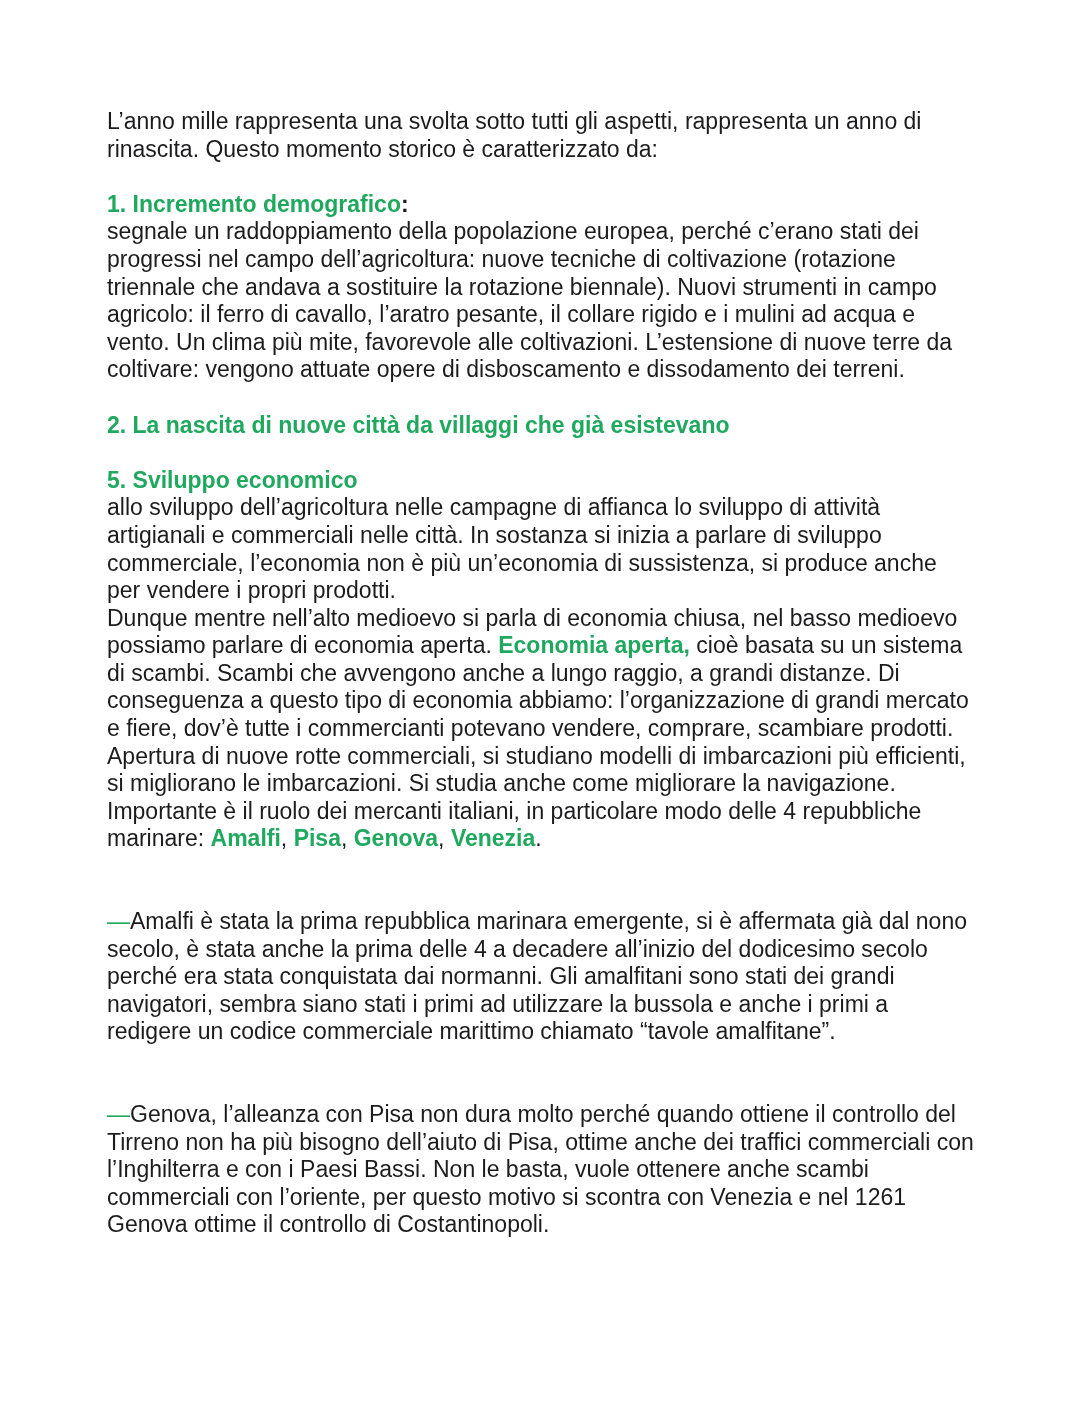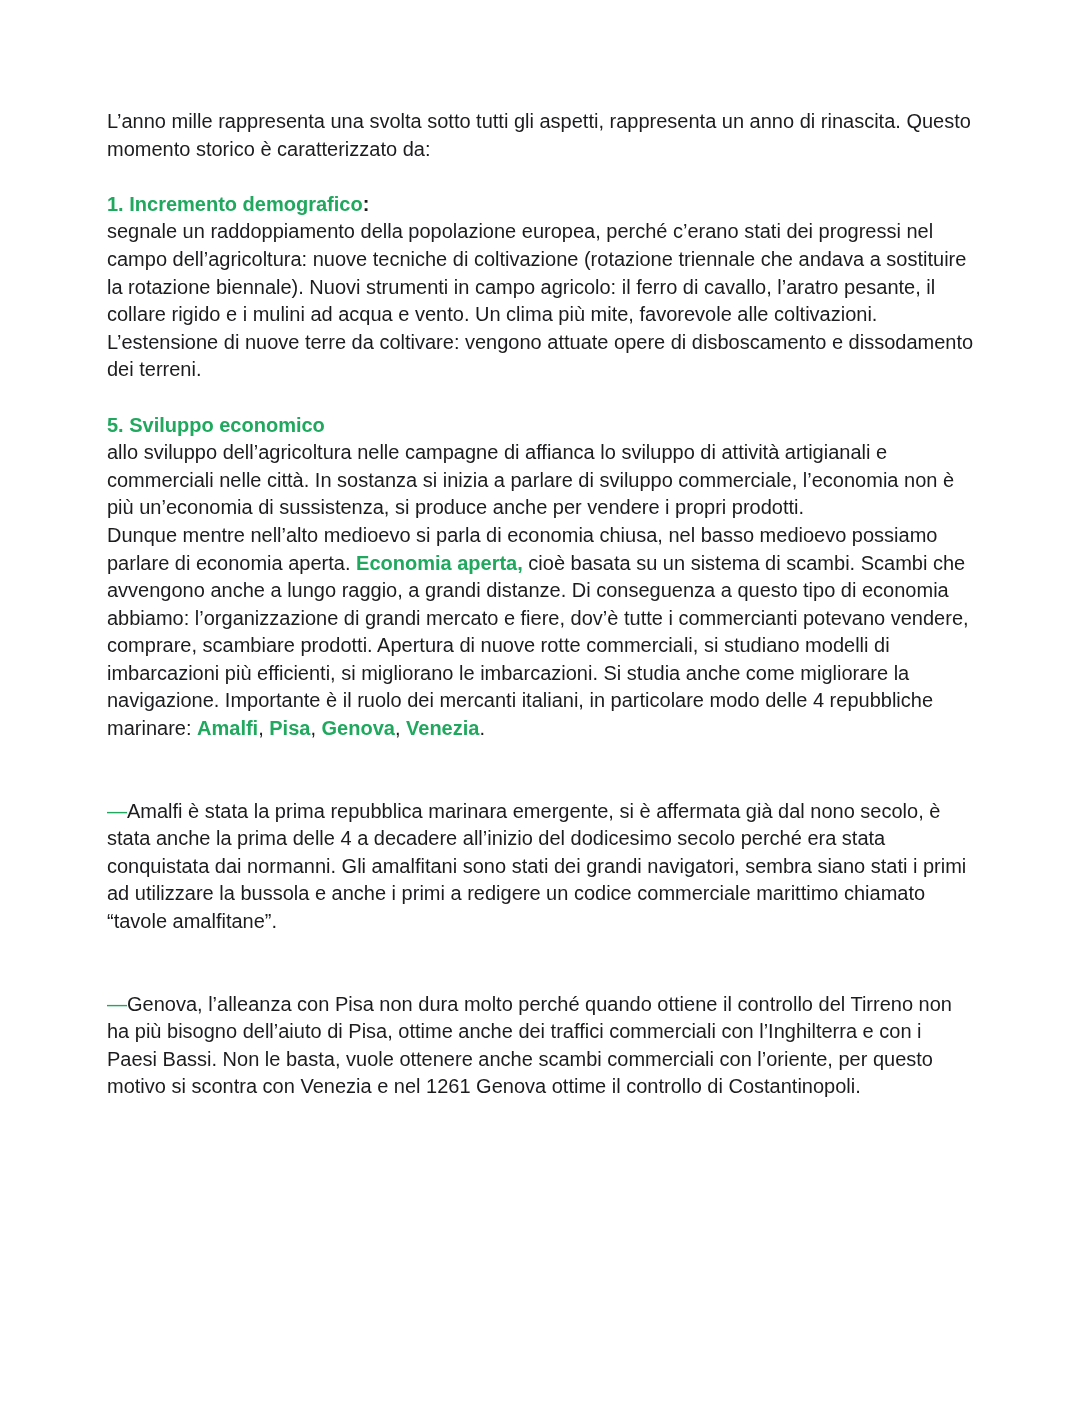--- a/index.html
+++ b/index.html
@@ -8,21 +8,21 @@
     background: #ffffff;
   }
   .page {
     position: relative;
     width: 1080px;
     height: 1412px;
     background: #ffffff;
     box-sizing: border-box;
     padding: 108px 106px 0 107px;
     font-family: "Liberation Sans", sans-serif;
-    font-size: 20px;
+    font-size: 23px;
     line-height: 27.6px;
     color: var(--text-color, #1c1c1e);
     overflow: hidden;
   }
   .content p {
     margin: 0;
     white-space: pre-wrap;
     word-wrap: break-word;
   }
   .gap-1 { margin-top: 27.6px !important; }
@@ -33,19 +33,20 @@
   .seg-green-bold { color: var(--accent-green, #1fa85e); font-weight: bold; }
 </style>
 </head>
 <body style="background: rgb(255, 255, 255);">
 
 <div class="page">
   <div class="content">
       <p><span class="seg-text">L’anno mille rappresenta una svolta sotto tutti gli aspetti, rappresenta un anno di rinascita. Questo momento storico è caratterizzato da:</span></p>
       <p class="gap-1"><span class="seg-green-bold">1. Incremento demografico</span><span class="seg-bold">:</span></p>
       <p><span class="seg-text">segnale un raddoppiamento della popolazione europea, perché c’erano stati dei progressi nel campo dell’agricoltura: nuove tecniche di coltivazione (rotazione triennale che andava a sostituire la rotazione biennale). Nuovi strumenti in campo agricolo: il ferro di cavallo, l’aratro pesante, il collare rigido e i mulini ad acqua e vento. Un clima più mite, favorevole alle coltivazioni. L’estensione di nuove terre da coltivare: vengono attuate opere di disboscamento e dissodamento dei terreni.</span></p>
+      <p class="gap-1"><span class="seg-green-bold">2. La nascita di nuove città da villaggi che già esistevano</span></p>
       <p class="gap-1"><span class="seg-green-bold">5. Sviluppo economico</span></p>
       <p><span class="seg-text">allo sviluppo dell’agricoltura nelle campagne di affianca lo sviluppo di attività artigianali e commerciali nelle città. In sostanza si inizia a parlare di sviluppo commerciale, l’economia non è più un’economia di sussistenza, si produce anche per vendere i propri prodotti.</span></p>
       <p><span class="seg-text">Dunque mentre nell’alto medioevo si parla di economia chiusa, nel basso medioevo possiamo parlare di economia aperta. </span><span class="seg-green-bold">Economia aperta,</span><span class="seg-text"> cioè basata su un sistema di scambi. Scambi che avvengono anche a lungo raggio, a grandi distanze. Di conseguenza a questo tipo di economia abbiamo: l’organizzazione di grandi mercato e fiere, dov’è tutte i commercianti potevano vendere, comprare, scambiare prodotti. Apertura di nuove rotte commerciali, si studiano modelli di imbarcazioni più efficienti, si migliorano le imbarcazioni. Si studia anche come migliorare la navigazione. Importante è il ruolo dei mercanti italiani, in particolare modo delle 4 repubbliche marinare: </span><span class="seg-green-bold">Amalfi</span><span class="seg-text">, </span><span class="seg-green-bold">Pisa</span><span class="seg-text">, </span><span class="seg-green-bold">Genova</span><span class="seg-text">, </span><span class="seg-green-bold">Venezia</span><span class="seg-text">.</span></p>
       <p class="gap-2"><span class="seg-green">—</span><span class="seg-text">Amalfi è stata la prima repubblica marinara emergente, si è affermata già dal nono secolo, è stata anche la prima delle 4 a decadere all’inizio del dodicesimo secolo perché era stata conquistata dai normanni. Gli amalfitani sono stati dei grandi navigatori, sembra siano stati i primi ad utilizzare la bussola e anche i primi a redigere un codice commerciale marittimo chiamato “tavole amalfitane”.</span></p>
       <p class="gap-2"><span class="seg-green">—</span><span class="seg-text">Genova, l’alleanza con Pisa non dura molto perché quando ottiene il controllo del Tirreno non ha più bisogno dell’aiuto di Pisa, ottime anche dei traffici commerciali con l’Inghilterra e con i Paesi Bassi. Non le basta, vuole ottenere anche scambi commerciali con l’oriente, per questo motivo si scontra con Venezia e nel 1261 Genova ottime il controllo di Costantinopoli.</span></p>
     </div>
 </div>
 
 </body></html>

